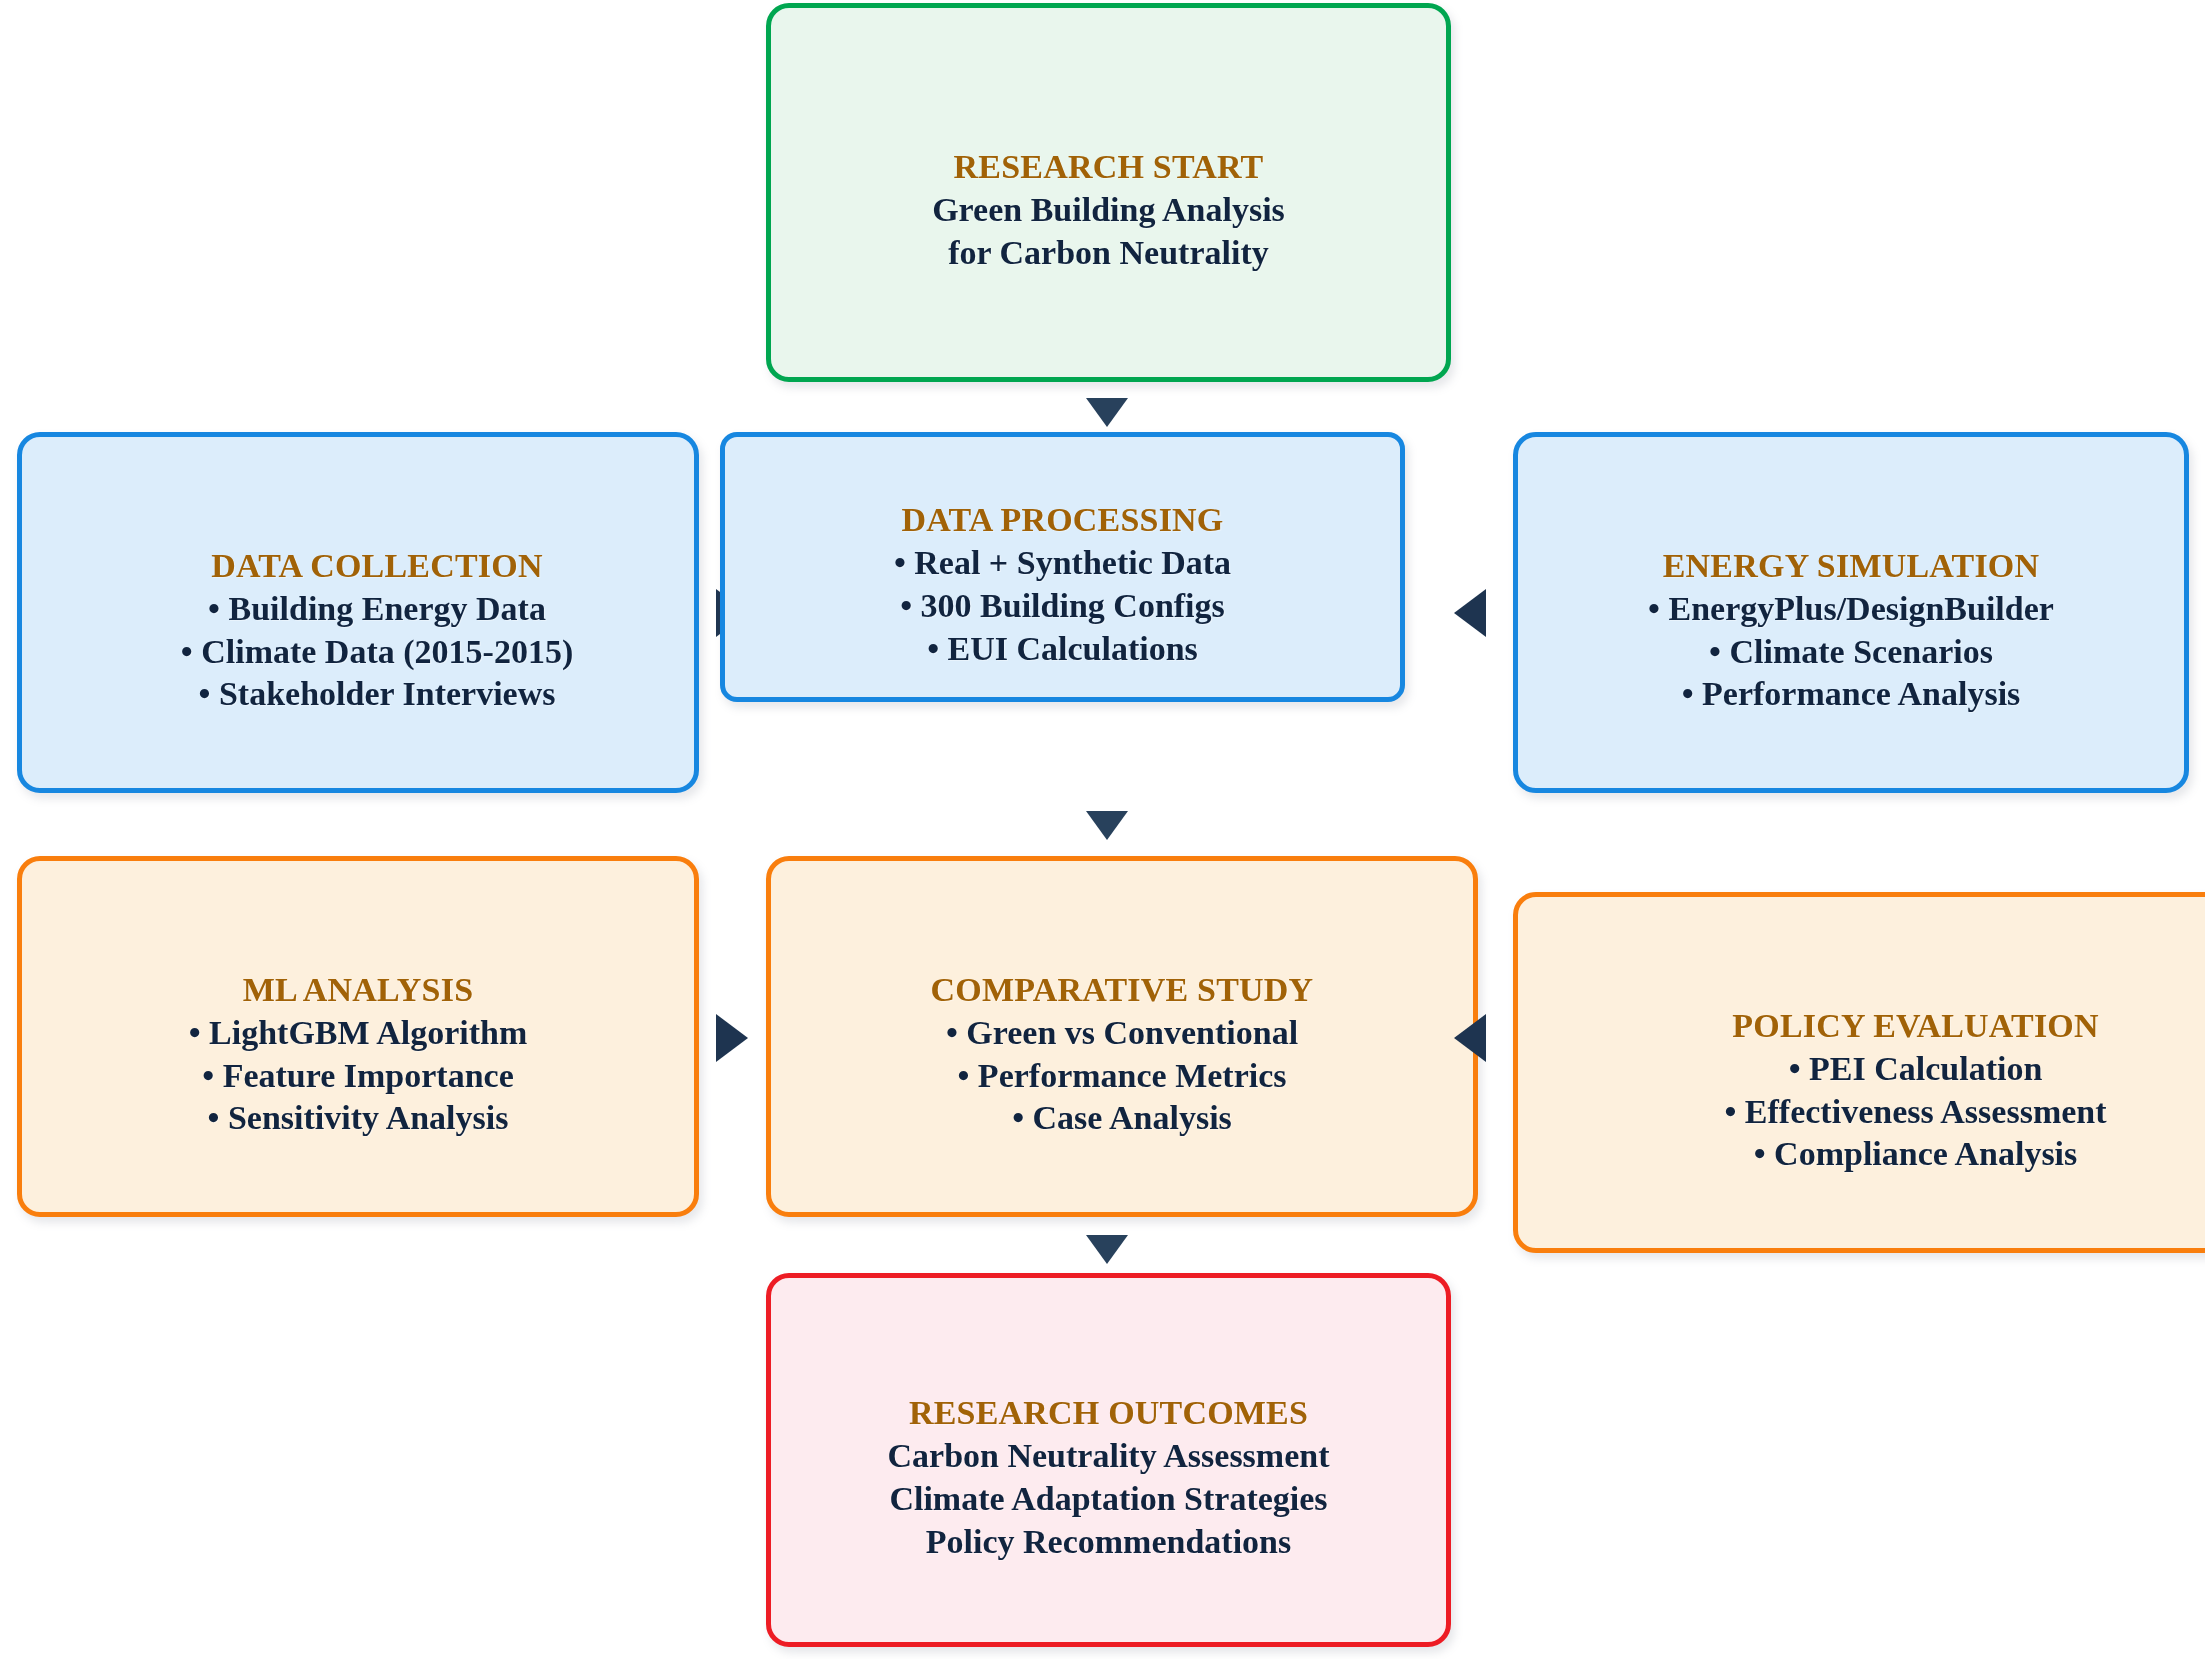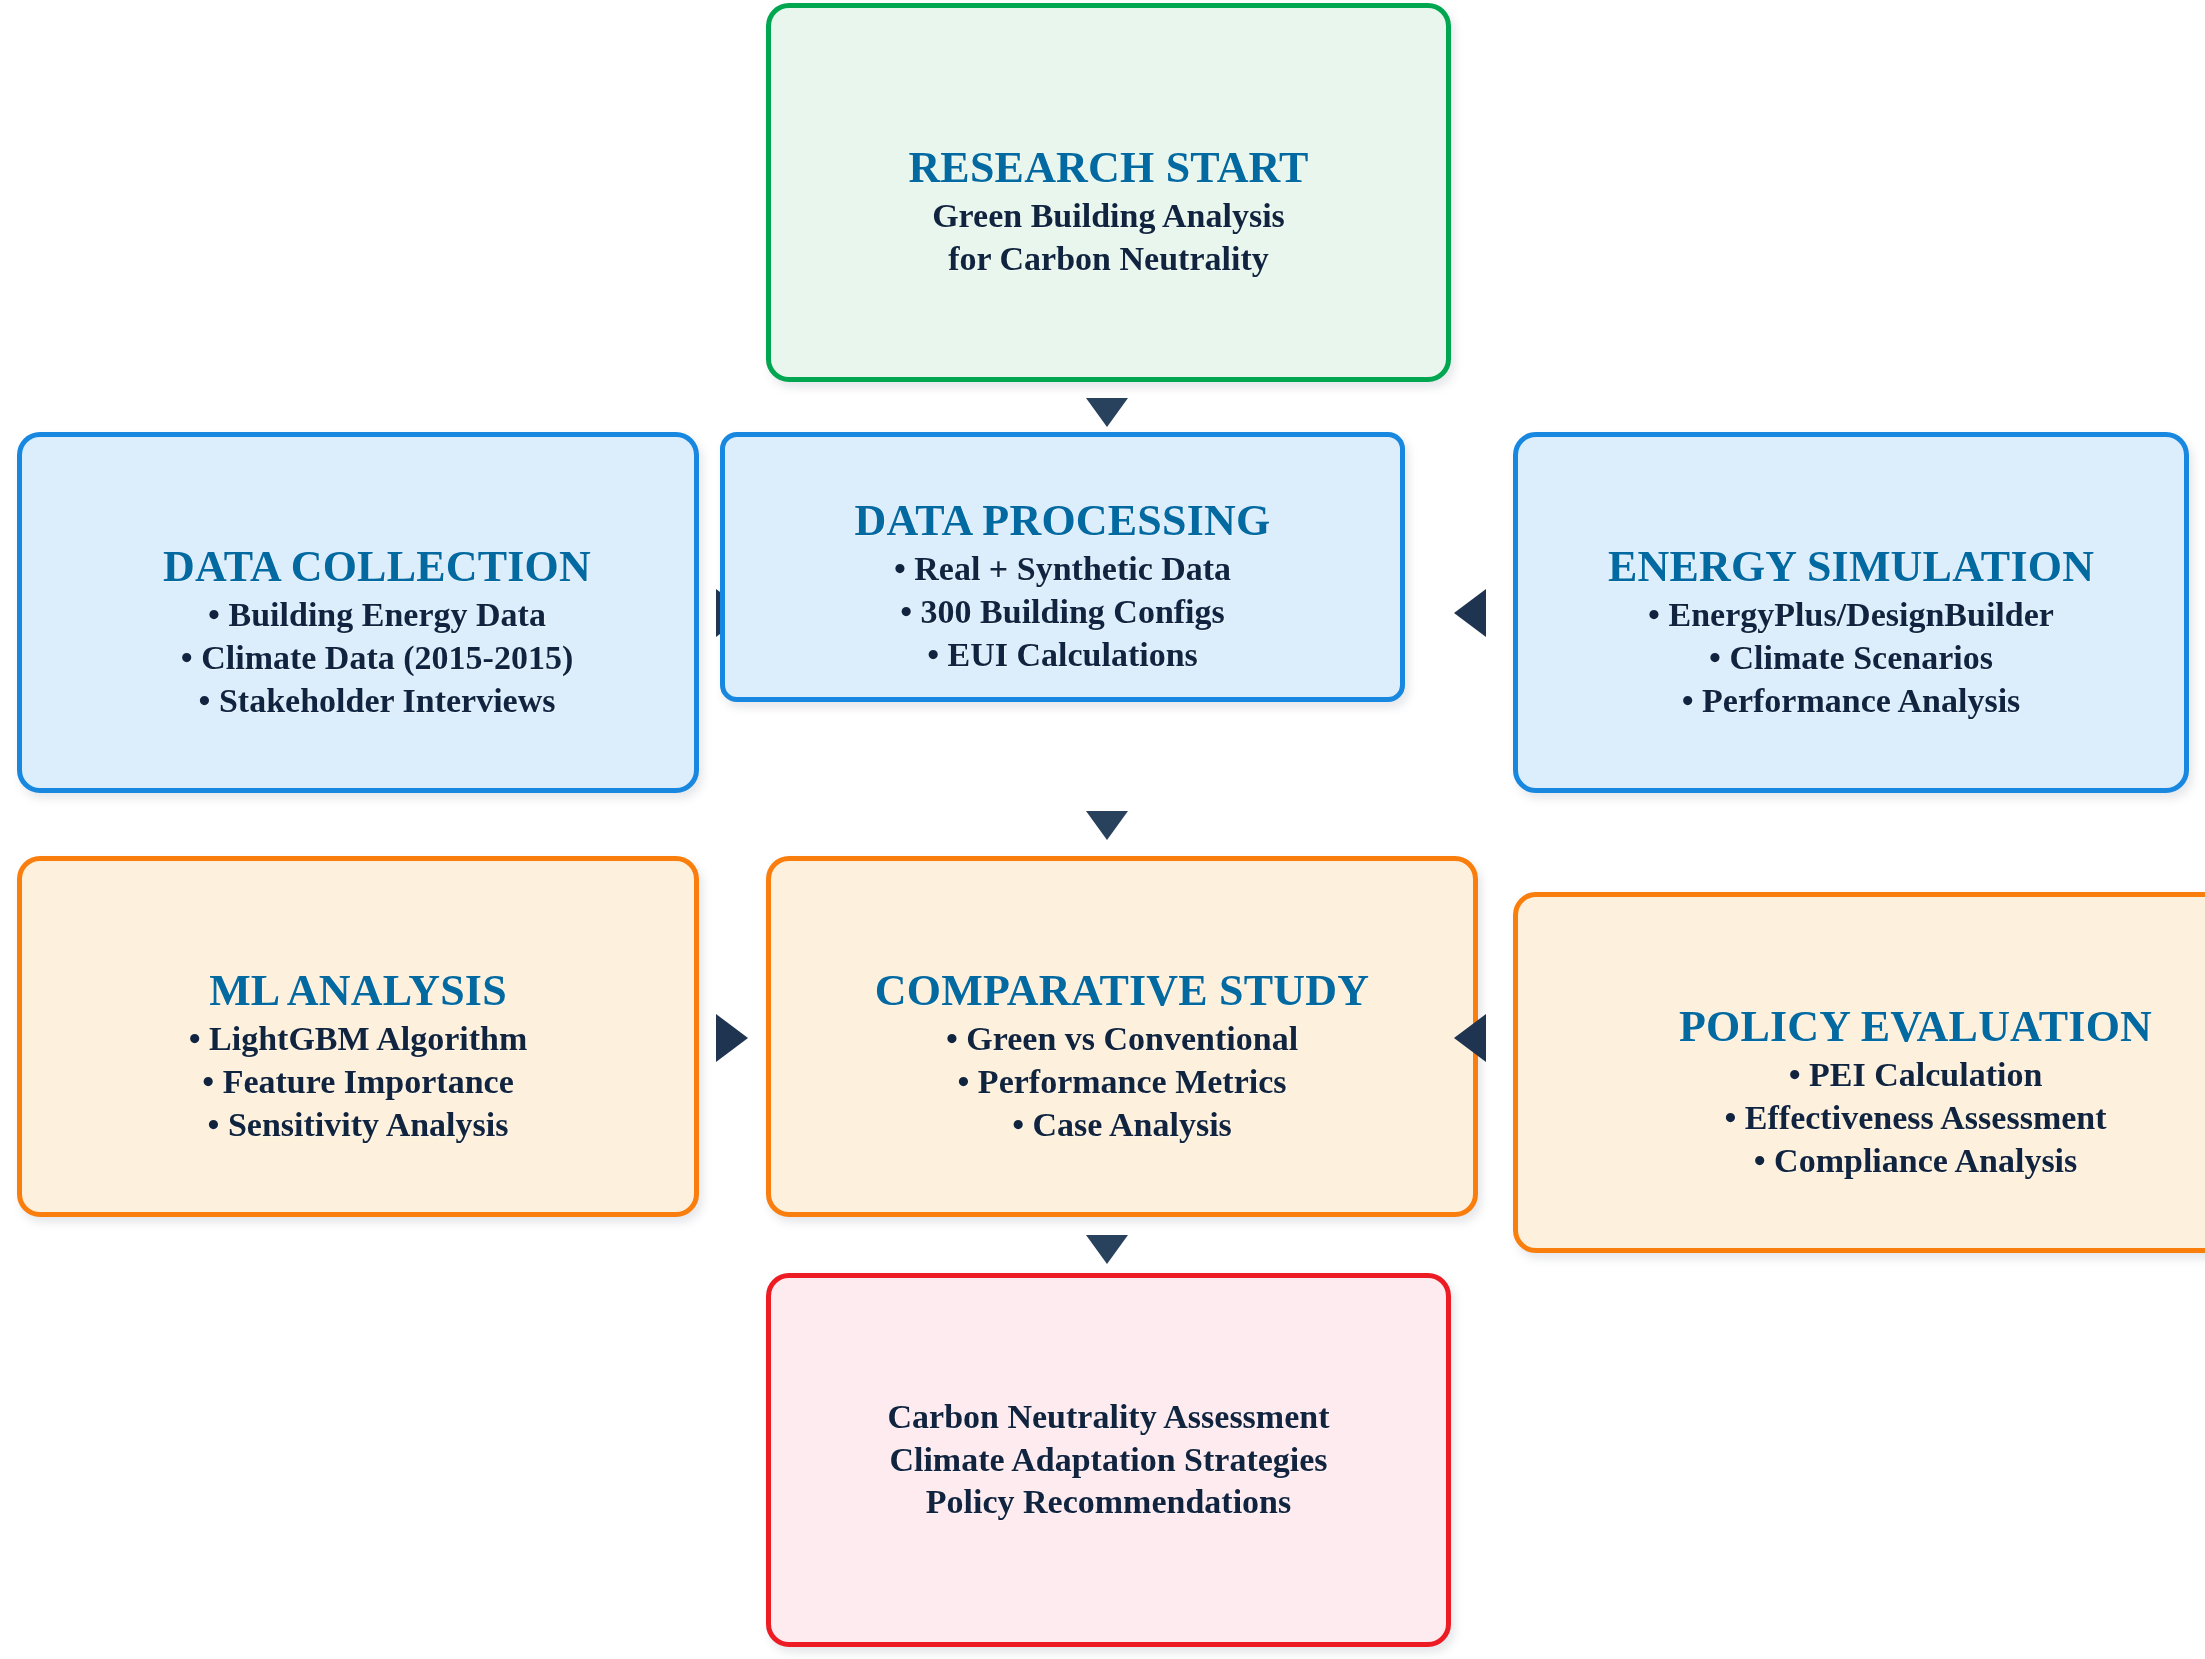--- a/index.html
+++ b/index.html
@@ -28,22 +28,22 @@
     border-radius: 23px;
     display: flex;
     flex-direction: column;
     align-items: center;
     justify-content: center;
     text-align: center;
     box-shadow: 3.8px 5.3px 8.4px rgba(120,130,145,0.18);
   }
   .node .title {
     font-weight: bold;
-    font-size: 44px;
-    color: #0369a1;
+    font-size: 34px;
+    color: #a16207;
     letter-spacing: 0.2px;
     line-height: 1.26;
     white-space: nowrap;
     text-shadow: 1.1px 1.1px 0 rgba(255,255,255,0.35);
     margin-top: 36px;
   }
   .node .line {
     font-weight: bold;
     font-size: 34px;
     color: #11243f;
@@ -141,19 +141,20 @@
   <div class="node orange" style="left:1513px; top:892px; width:805px; height:361px;justify-content:center;">
     <div class="title">POLICY EVALUATION</div>
     <div class="line">• PEI Calculation</div>
     <div class="line">• Effectiveness Assessment</div>
     <div class="line">• Compliance Analysis</div>
   </div>
 
   <div class="arrow down" style="left:1086px; top:1235px;"></div>
 
   <div class="node red" style="left:766px; top:1273px; width:685px; height:374px;">
+    <div class="title">RESEARCH OUTCOMES</div>
     <div class="line">Carbon Neutrality Assessment</div>
     <div class="line">Climate Adaptation Strategies</div>
     <div class="line">Policy Recommendations</div>
   </div>
 
 </div>
 
 
 </body></html>

